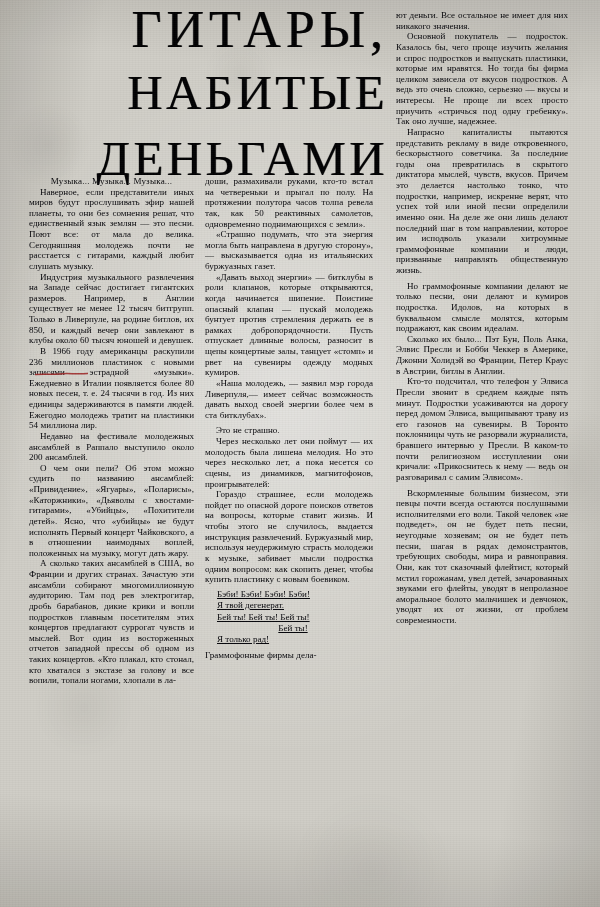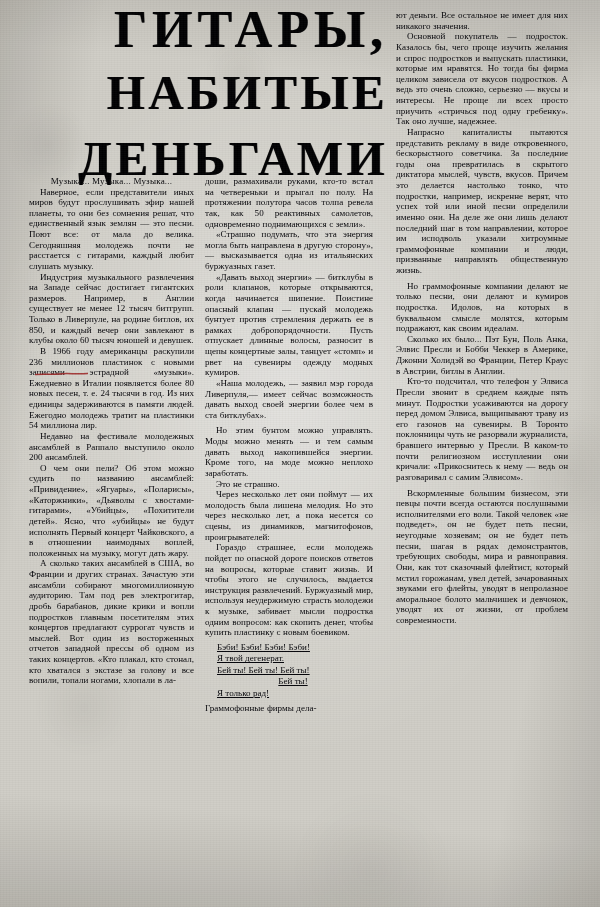--- a/index.html
+++ b/index.html
@@ -52,21 +52,21 @@
   #headline {
     position: absolute;
     left: 28px;
     top: 4px;
     width: 360px;
     z-index: 10;
     text-align: right;
   }
   .hl-line {
     font-family: "Liberation Serif", "DejaVu Serif", serif;
-    font-weight: bold;
+    font-weight: normal;
     font-size: 51px;
     line-height: 51px;
     letter-spacing: 4.0px;
     color: #101013;
     white-space: nowrap;
     text-shadow: 0.5px 0 0 rgba(20,20,22,0.55), -0.4px 0.3px 0 rgba(20,20,22,0.35);
   }
   .hl-1 { font-size: 52px; letter-spacing: 5px; }
   .hl-2 { font-size: 49px; letter-spacing: 3.4px; margin-top: 12px; }
   .hl-3 { font-size: 49px; letter-spacing: 3.4px; margin-top: 15px; }
@@ -168,21 +168,20 @@
       <path d="M0.5,2.6 C8,1.5 16,2.9 24,1.9 C32,0.9 42,2.4 52.5,1.4" stroke="#9e2b2b" stroke-width="1.5" fill="none" stroke-linecap="round" opacity="0.92"></path>
     </svg>
   </div>
 
   <div class="col" id="col2">
     <p class="cont">доши, размахивали руками, кто-то встал на четвереньки и прыгал по полу. На протяжении полутора часов толпа ревела так, как 50 реактивных самолетов, одновременно поднимающихся с земли».</p>
     <p>«Страшно подумать, что эта энергия могла быть направлена в другую сторону», — высказывается одна из итальянских буржуазных газет.</p>
     <p>«Давать выход энергии» — битклубы в роли клапанов, которые открываются, когда начинается шипение. Поистине опасный клапан — пускай молодежь бунтует против стремления держать ее в рамках добропорядочности. Пусть отпускает длинные волосы, разносит в щепы концертные залы, танцует «стомп» и рвет на сувениры одежду модных кумиров.</p>
     <p>«Наша молодежь, — заявил мэр города Ливерпуля,— имеет сейчас возможность давать выход своей энергии более чем в ста битклубах».</p>
     <div class="gap"></div>
-    <p>Но этим бунтом можно управлять. Моды можно менять — и тем самым давать выход накопившейся энергии. Кроме того, на моде можно неплохо заработать.</p>
     <p>Это не страшно.</p>
     <p>Через несколько лет они поймут — их молодость была лишена мелодия. Но это через несколько лет, а пока несется со сцены, из динамиков, магнитофонов, проигрывателей:</p>
     <p>Гораздо страшнее, если молодежь пойдет по опасной дороге поисков ответов на вопросы, которые ставит жизнь. И чтобы этого не случилось, выдается инструкция развлечений. Буржуазный мир, используя неудержимую страсть молодежи к музыке, забивает мысли подростка одним вопросом: как скопить денег, чтобы купить пластинку с новым боевиком.</p>
     <div class="lyrics">
       <div>Бэби! Бэби! Бэби! Бэби!</div>
       <div>Я твой дегенерат.</div>
       <div>Бей ты! Бей ты! Бей ты!</div>
       <div class="ind">Бей ты!</div>
       <div>Я только рад!</div>
     </div>

